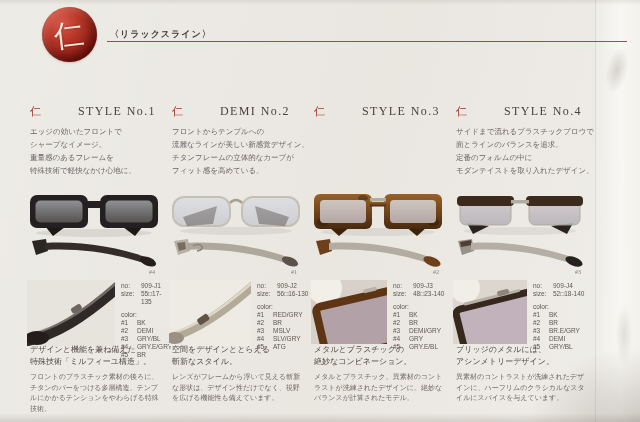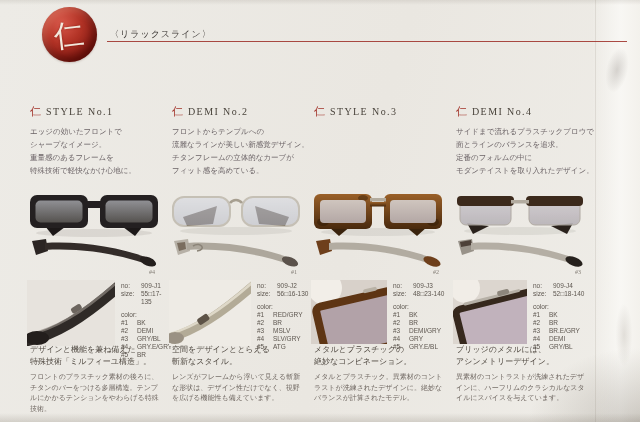--- a/index.html
+++ b/index.html
@@ -23,27 +23,27 @@
     background:linear-gradient(rgba(120,112,100,0),rgba(120,112,100,.22));}
   .top-shade{left:0;top:0;width:100%;height:5px;
     background:linear-gradient(rgba(120,112,100,.14),rgba(120,112,100,0));}
 
   .seal{position:absolute;left:42px;top:7px;width:55px;height:55px;border-radius:50%;
     background:radial-gradient(circle at 36% 30%,#d8584a 0%,#b23326 38%,#811710 78%,#6a100b 100%);
     box-shadow:inset -4px -5px 9px rgba(55,4,0,.55),inset 3px 4px 7px rgba(255,176,150,.35),0 1px 2px rgba(90,60,50,.25);
     display:flex;align-items:center;justify-content:center;}
   .seal-kanji{color:#f3e8dc;font-size:30px;line-height:1;transform:rotate(-7deg) translate(-1px,0);
     text-shadow:0 0 2px rgba(110,16,8,.7);}
-  .series-label{position:absolute;left:110px;top:28px;font-size:9px;color:#403c39;letter-spacing:1px;}
+  .series-label{position:absolute;left:110px;top:28px;font-size:9px;color:#403c39;letter-spacing:1px;font-weight:bold;}
   .rule{position:absolute;left:107px;top:41px;width:520px;height:1px;background:#9c2b24;opacity:.85;}
 
   .col{position:absolute;top:104px;width:140px;height:318px;}
   .head{display:flex;align-items:baseline;gap:5px;}
   .kanji-icon{color:#a2332a;font-size:11px;}
-  .style-label{font-size:10px;letter-spacing:1.4px;color:#49433b;}
+  .style-label{font-size:12px;letter-spacing:1.4px;color:#49433b;margin-left:32px;}
   .desc{position:absolute;top:21px;left:0;width:150px;font-size:7.5px;line-height:13px;
     color:#6b6366;white-space:pre-line;}
   .front-photo{position:absolute;top:82px;left:-3px;}
   .side-photo{position:absolute;top:134px;left:-3px;}
   .front-photo svg,.side-photo svg{filter:blur(.4px);}
   .variant{position:absolute;right:6px;bottom:-3px;font-size:6px;color:#847e76;}
   .detail-row{position:absolute;top:176px;left:-3px;display:flex;gap:6px;}
   .detail-photo svg{filter:blur(.6px);}
   .info{font-family:"Liberation Sans",sans-serif;font-size:6.5px;line-height:8px;color:#5d564f;padding-top:2px;}
   .kv{display:flex;gap:4px;}
@@ -335,21 +335,21 @@
   <div class="lead-block">
     <div class="lead">メタルとプラスチックの
 絶妙なコンビネーション。</div>
     <div class="para">メタルとプラスチック。異素材のコントラストが洗練されたデザインに。絶妙なバランスが計算されたモデル。</div>
   </div>
 </div>
 
 <div class="col" style="left:456px">
   <div class="head">
     <span class="kanji-icon">仁</span>
-    <span class="style-label">DEMI No.4</span>
+    <span class="style-label">STYLE No.4</span>
   </div>
   <div class="desc">サイドまで流れるプラスチックブロウで
 面とラインのバランスを追求。
 定番のフォルムの中に
 モダンテイストを取り入れたデザイン。</div>
 
   <div class="front-photo">
     <svg width="134" height="52" viewBox="0 0 134 52">
       <defs>
           <linearGradient id="g4l" x1="0" y1="0" x2="0" y2="1">

